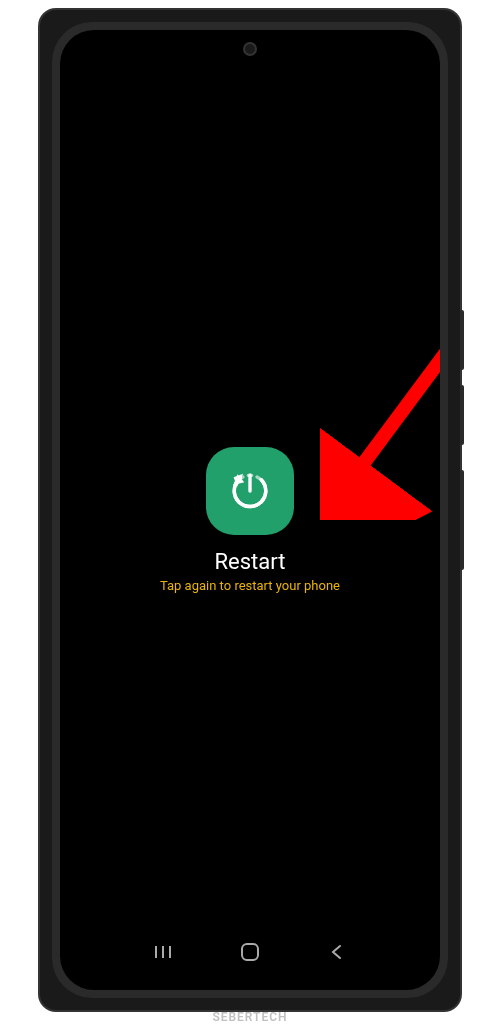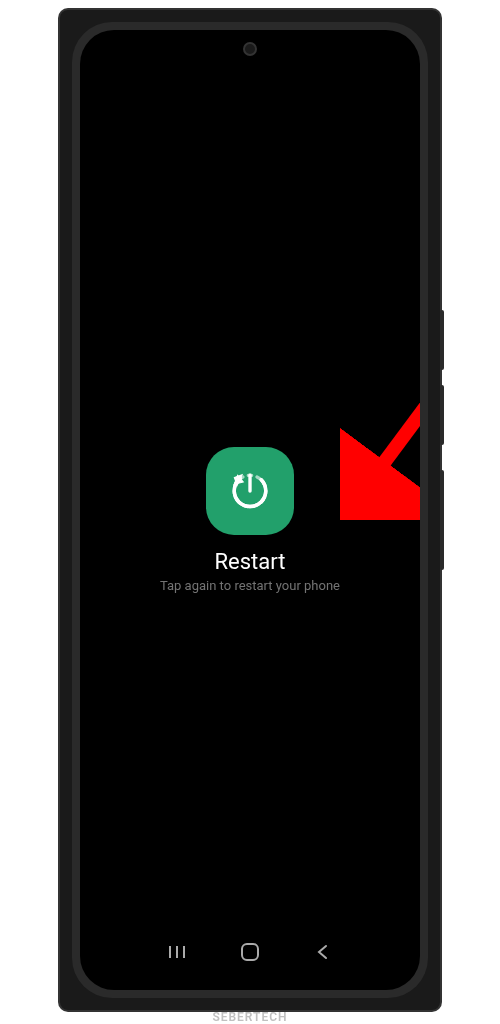--- a/index.html
+++ b/index.html
@@ -14,24 +14,24 @@
       background: #ffffff;
       display: flex;
       flex-direction: column;
       align-items: center;
       justify-content: flex-start;
       font-family: -apple-system, BlinkMacSystemFont, "Segoe UI", Roboto, sans-serif;
       position: relative;
     }
     
     .phone-frame {
-      width: 380px;
+      width: 420px;
       height: 1000px;
       background: #1a1a1a;
-      border-radius: 8px;
+      border-radius: 16px;
       padding: 12px;
       margin-top: 10px;
       position: relative;
       box-shadow: 0 0 0 2px #333;
     }
     
     .phone-inner {
       width: 100%;
       height: 100%;
       background: #2a2a2a;
@@ -120,21 +120,21 @@
     }
     
     .restart-label {
       color: #ffffff;
       font-size: 22px;
       font-weight: 400;
       margin-top: 14px;
     }
     
     .restart-hint {
-      color: #737373;
+      color: #eab308;
       font-size: 13px;
       margin-top: 4px;
     }
     
     .nav-bar {
       position: absolute;
       bottom: 18px;
       left: 0;
       right: 0;
       display: flex;

